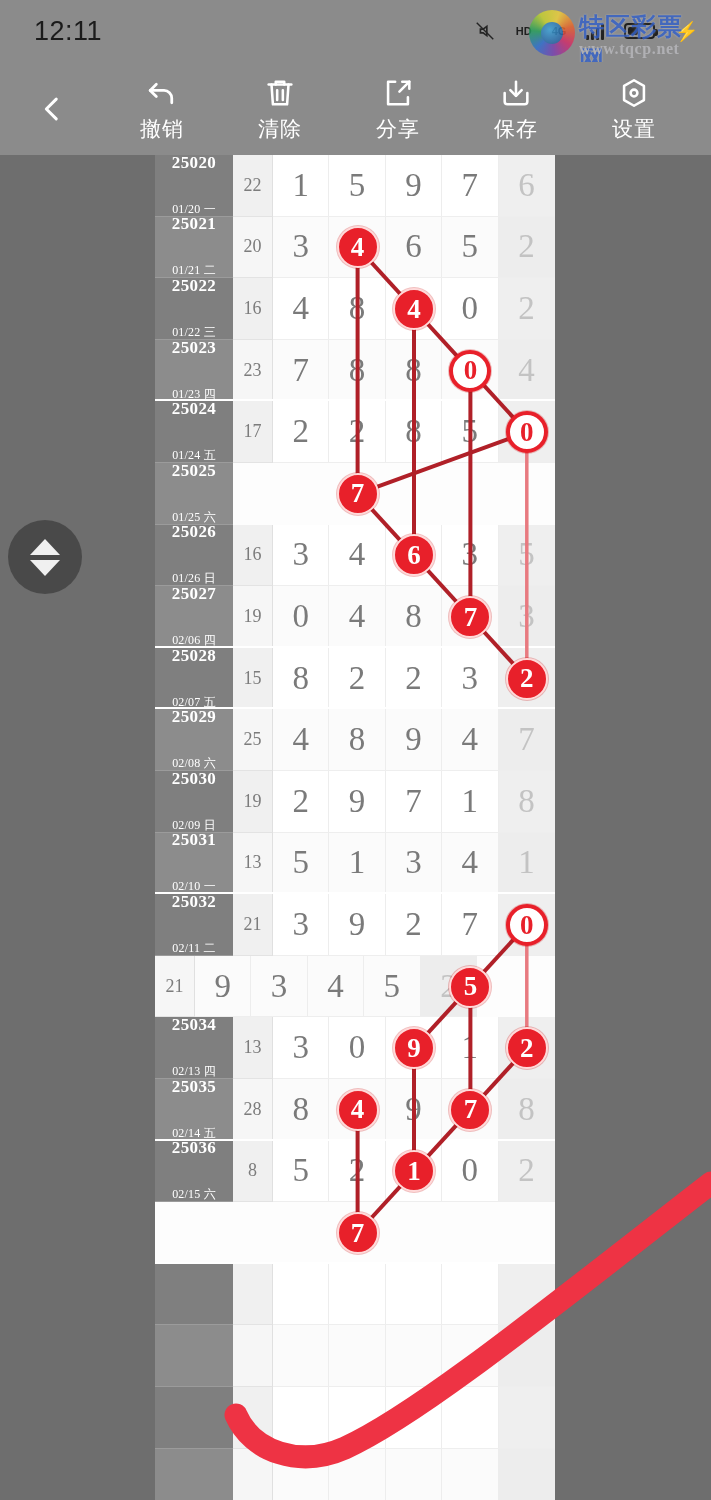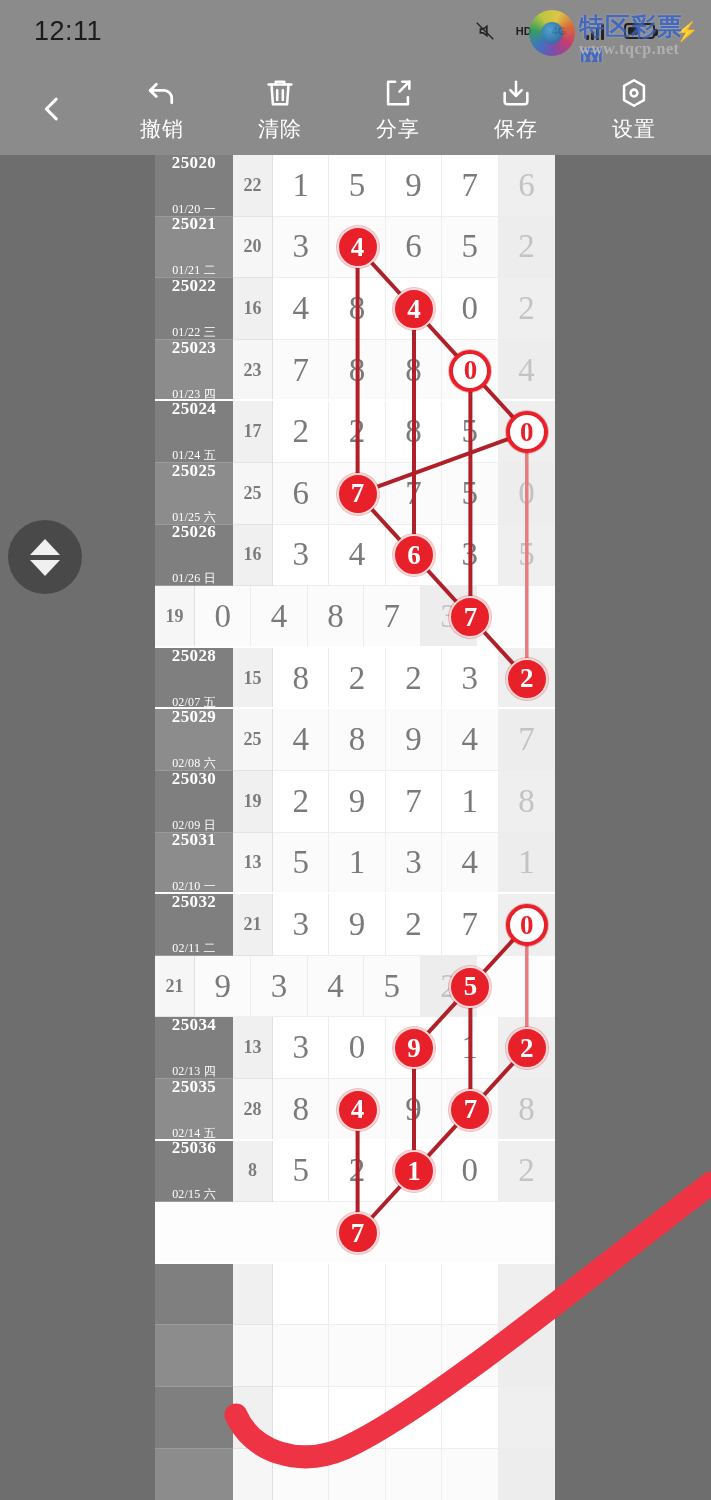--- a/index.html
+++ b/index.html
@@ -95,21 +95,21 @@
     gap:26px;
   }
   .row.alt .c-issue{ background:#8c8c8c; }
   .c-issue .no{ font-size:17px; font-weight:bold; letter-spacing:.4px;
                 font-family:"Liberation Serif",serif; }
   .c-issue .dt{ font-size:12px; margin-top:2px; letter-spacing:.2px;
                 font-family:"Liberation Serif",serif; }
   .c-sum{
     width:40px; height:100%; background:#f0f0f0; color:#7c7c7c;
     display:flex; align-items:center; justify-content:center;
-    font-size:18px; font-weight:bold; border-bottom:1px solid #e3e3e3;
+    font-size:18px; font-weight:normal; border-bottom:1px solid #e3e3e3;
     border-right:1px solid #e0e0e0;
     font-family:"Liberation Serif",serif;
   }
   .row.alt .c-sum{ background:#f6f6f6; }
   .c-num{
     width:56.4px; height:100%; background:#ffffff; color:#7a7a7a;
     display:flex; align-items:center; justify-content:center;
     font-size:33px; border-bottom:1px solid #eeeeee; border-right:1px solid #ededed;
     font-family:"Liberation Serif",serif;
   }
@@ -310,21 +310,21 @@
         <span class="no">25024</span>
         <span class="dt">01/24 五</span>
       </div>
       <div class="c-sum">17</div>
       <div class="c-num">2</div>
       <div class="c-num">2</div>
       <div class="c-num">8</div>
       <div class="c-num">5</div>
       <div class="c-num last">0</div>
     </div>
-    <div class="row alt" style="top: 308px;">
+    <div class="row alt" style="top: 308px; flex-direction: column;">
       <div class="c-issue">
         <span class="no">25025</span>
         <span class="dt">01/25 六</span>
       </div>
       <div class="c-sum">25</div>
       <div class="c-num">6</div>
       <div class="c-num">7</div>
       <div class="c-num">7</div>
       <div class="c-num">5</div>
       <div class="c-num last">0</div>
@@ -335,20 +335,24 @@
         <span class="dt">01/26 日</span>
       </div>
       <div class="c-sum">16</div>
       <div class="c-num">3</div>
       <div class="c-num">4</div>
       <div class="c-num">6</div>
       <div class="c-num">3</div>
       <div class="c-num last">5</div>
     </div>
     <div class="row alt" style="top: 431.2px;">
+      <div class="c-issue">
+        <span class="no">25027</span>
+        <span class="dt">02/06 四</span>
+      </div>
       <div class="c-sum">19</div>
       <div class="c-num">0</div>
       <div class="c-num">4</div>
       <div class="c-num">8</div>
       <div class="c-num">7</div>
       <div class="c-num last">3</div>
     </div>
     <div class="rowsep" style="top: 490.8px;"></div>
     <div class="row" style="top: 492.8px;">
       <div class="c-issue">

